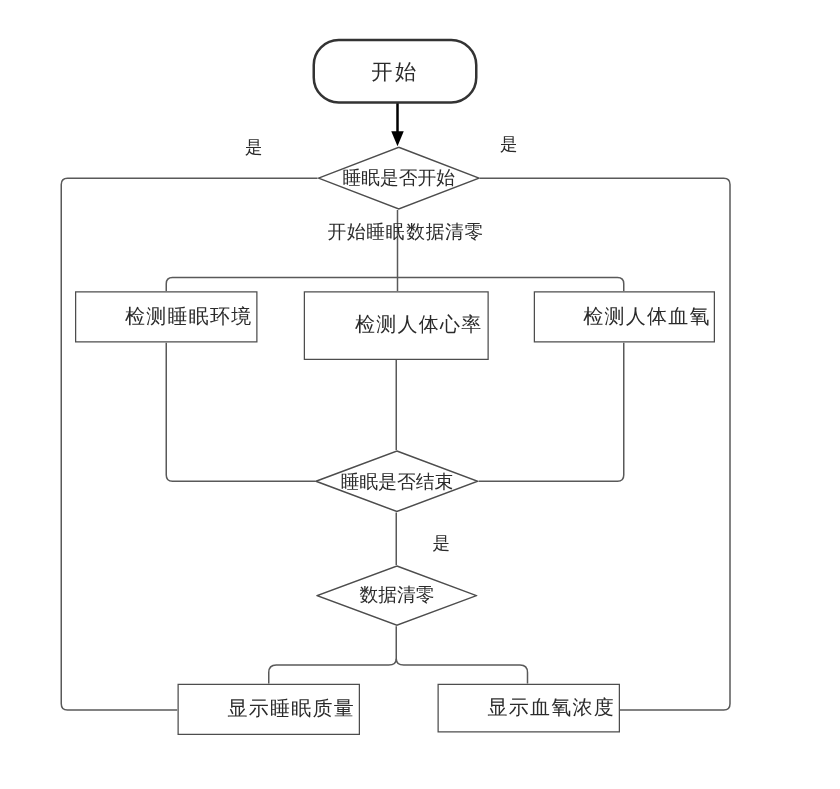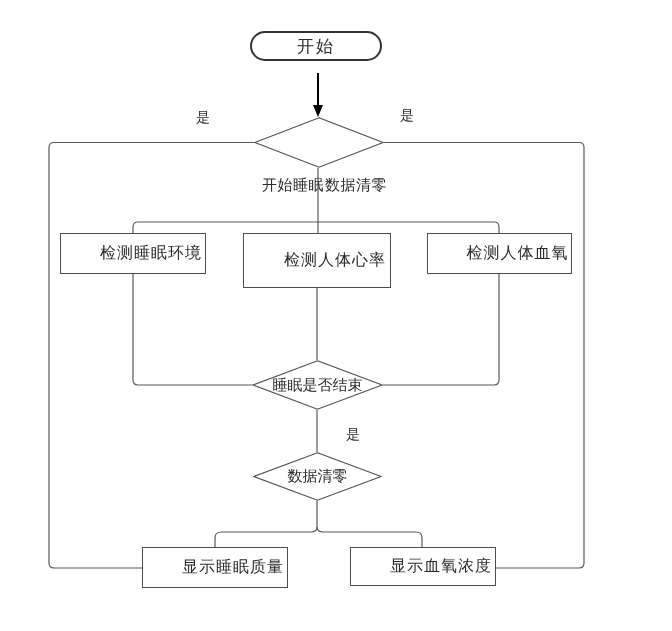--- a/index.html
+++ b/index.html
@@ -41,28 +41,29 @@
     <path d="M317,410 V452" stroke="#595959" stroke-width="1.2"></path>
 
     <path d="M317,501 V527 Q317,532 311,532 L221,532 Q215,532 215,538 L215,547" stroke="#595959" stroke-width="1.2"></path>
     <path d="M317,527 Q317,532 323,532 L416,532 Q422,532 422,538 L422,547" stroke="#595959" stroke-width="1.2"></path>
 
     <path d="M254,142.5 L54,142.5 Q49,142.5 49,147.5 L49,563 Q49,568 54,568 L142,568" stroke="#595959" stroke-width="1.2"></path>
 
     <path d="M384,142.5 L579,142.5 Q584,142.5 584,147.5 L584,563 Q584,568 579,568 L496,568" stroke="#595959" stroke-width="1.2"></path>
   </svg>
 
-  <div class="node terminator" style="left:250px; top:31px; width:132px; height:30px;">
+  <div class="node terminator" style="left:250px; top:31px; width:132px; height:52px;">
     <span>开始</span>
   </div>
 
   <div class="node diamond" style="left:254px; top:117px; width:130px; height:51px;">
     <svg viewBox="0 0 130 51" preserveAspectRatio="none">
       <polygon points="65,0.8 129.2,25.5 65,50.2 0.8,25.5" fill="#ffffff" stroke="#4d4d4d" stroke-width="1.2" vector-effect="non-scaling-stroke"></polygon>
     </svg>
+    <span>睡眠是否开始</span>
   </div>
 
   <div class="node rect-node" style="left:60px; top:233px; width:146px; height:41px;">
     <span>检测睡眠环境</span>
   </div>
   <div class="node rect-node" style="left:243px; top:233px; width:148px; height:55px;">
     <span>检测人体心率</span>
   </div>
   <div class="node rect-node" style="left:427px; top:233px; width:145px; height:41px;">
     <span>检测人体血氧</span>

